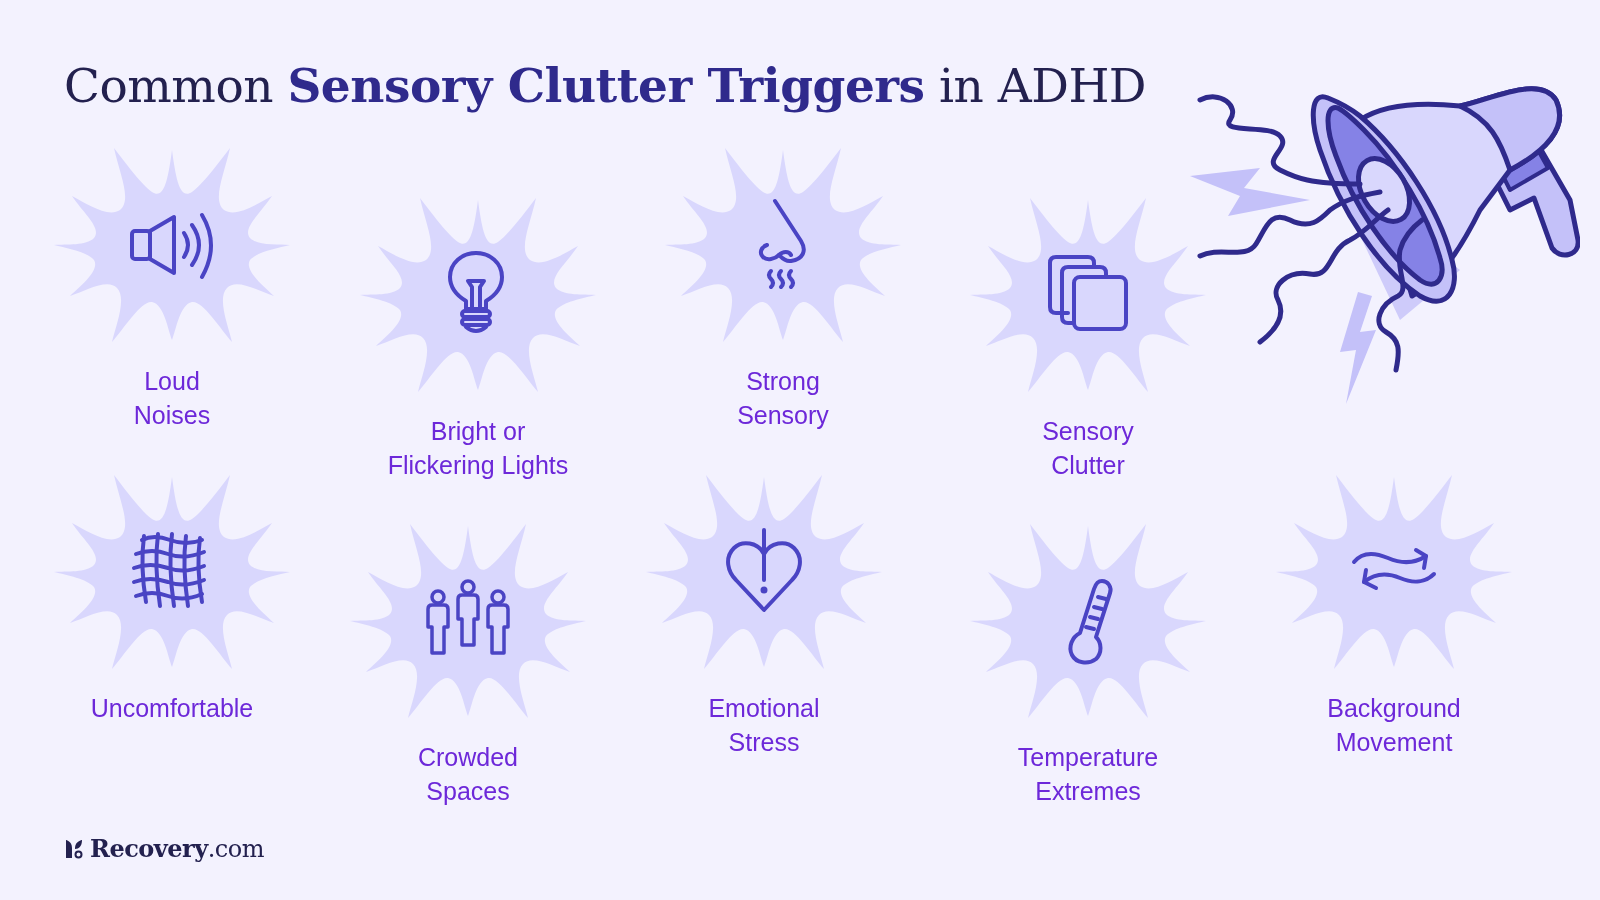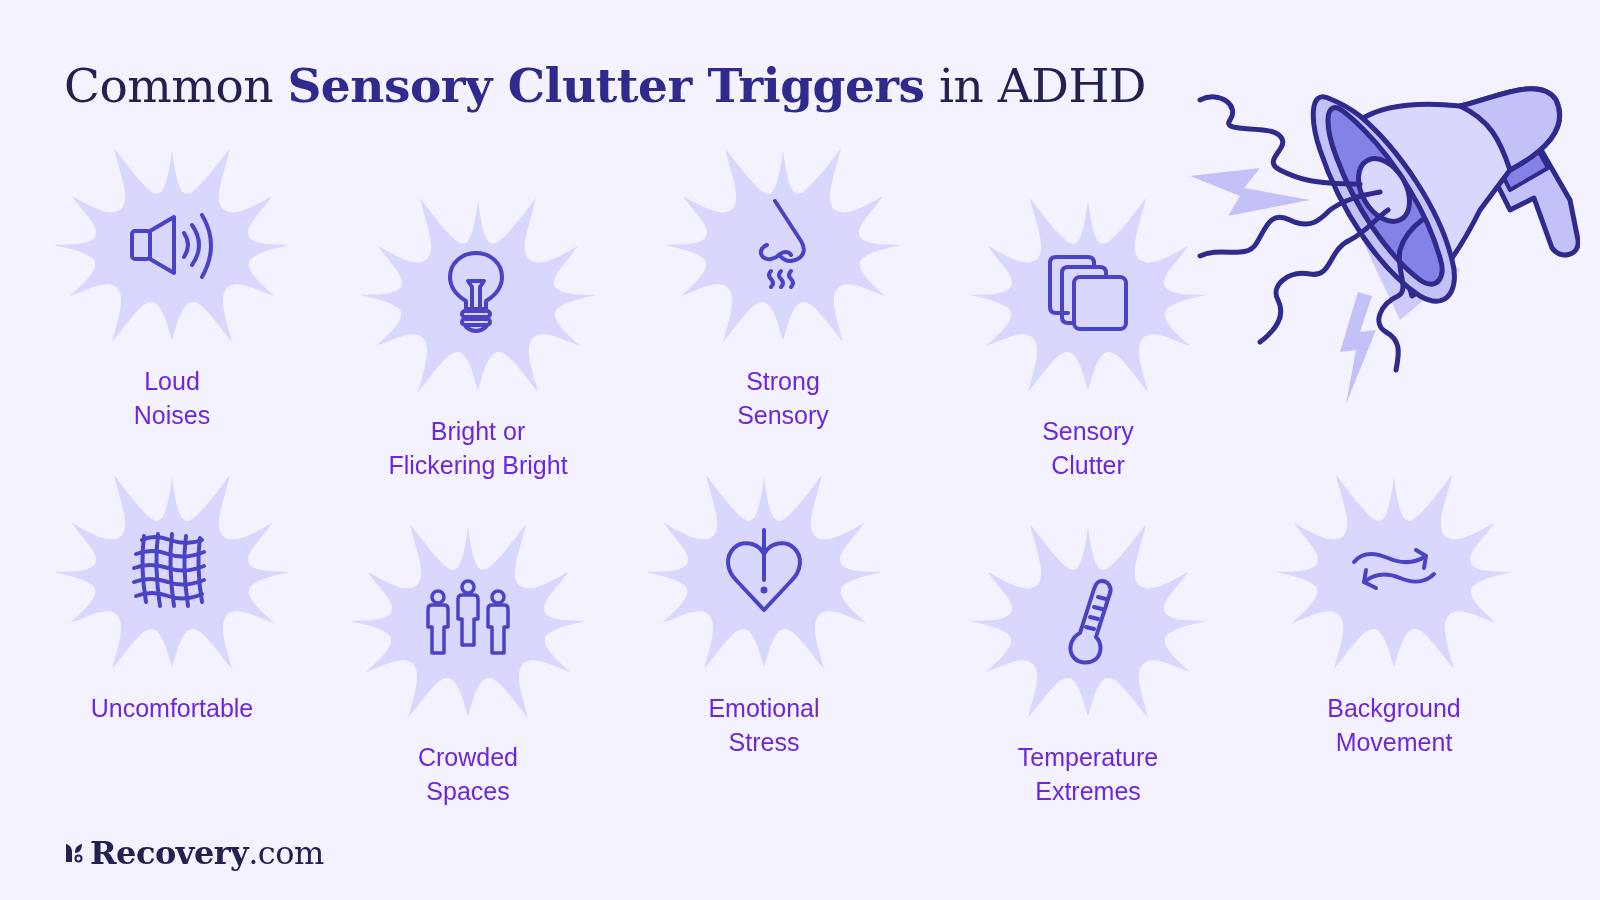--- a/index.html
+++ b/index.html
@@ -53,21 +53,21 @@
     width: 420px; height: 360px;
   }
 
   .logo {
     position: absolute;
     left: 64px; top: 834px;
     display: flex; align-items: center; gap: 6px;
   }
   .logo-text {
     font-family: "DejaVu Serif", "Liberation Serif", serif;
-    font-size: 32px;
+    font-size: 24px;
     color: #23214f;
     letter-spacing: -0.5px;
   }
   .logo-text .bold { font-weight: bold; }
 </style>
 </head>
 <body>
 
 <h1 class="title"><span class="normal">Common </span><span class="accent">Sensory Clutter Triggers</span><span class="normal"> in ADHD</span></h1>
 
@@ -104,21 +104,21 @@
     <svg class="icon" viewBox="0 0 100 100" fill="none" stroke="#4a44c4" stroke-width="4" stroke-linecap="round" stroke-linejoin="round">
       <path d="M38,64 L38,56 C28,50 22,42 22,32 C22,18 34,8 48,8 C62,8 74,18 74,32 C74,42 68,50 58,56 L58,64 Z"></path>
       <path d="M40,36 L56,36 L52,42 L52,64 M44,64 L44,42 L40,36"></path>
       <rect x="34" y="66" width="28" height="6" rx="3"></rect>
       <rect x="34" y="74" width="28" height="6" rx="3"></rect>
       <path d="M38,82 Q48,90 58,82"></path>
     </svg>
   </div>
   <div class="label">
     <div>Bright or</div>
-    <div>Flickering Bright</div>
+    <div>Flickering Lights</div>
   </div>
 </div>
 
 <div class="item" style="left:663px; top:140px;">
   <div class="burst">
     <svg class="star" viewBox="0 0 240 210">
         <use href="#starburst"></use>
       </svg>
     <svg class="icon" viewBox="0 0 100 100" fill="none" stroke="#4a44c4" stroke-width="4" stroke-linecap="round" stroke-linejoin="round">
       <path d="M42,6 L68,46 C74,56 70,64 58,66 C52,67 48,62 46,60 C42,64 34,66 30,62 C26,58 28,52 34,50"></path>

